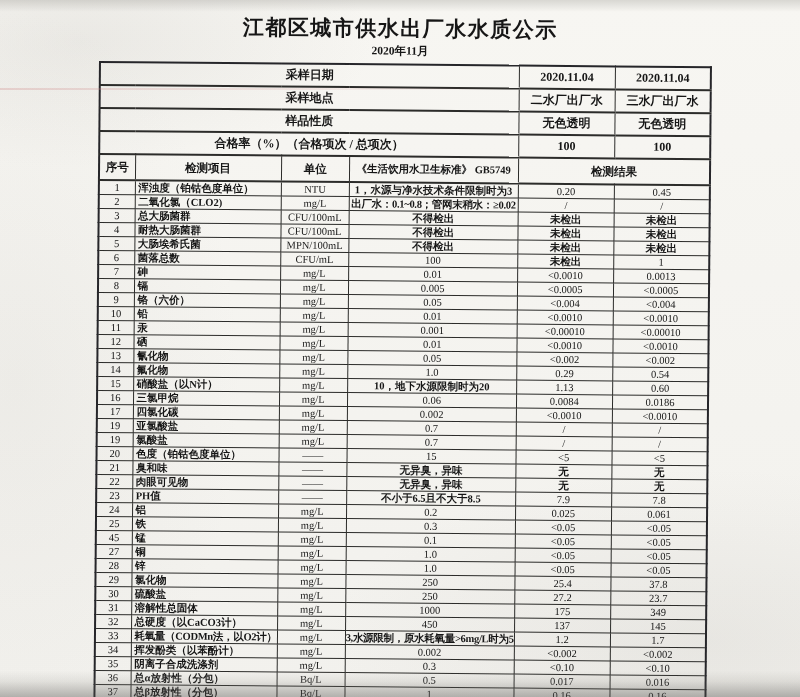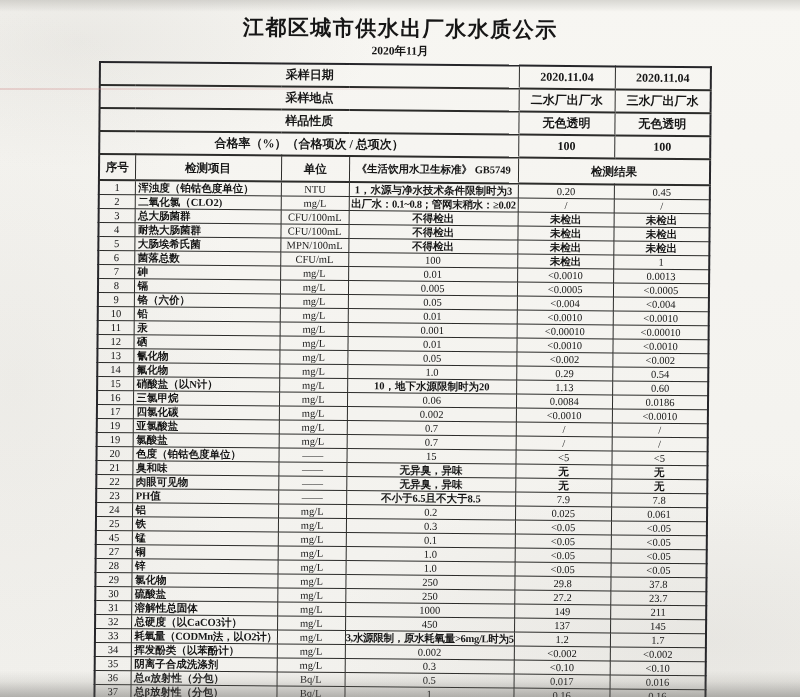--- a/index.html
+++ b/index.html
@@ -306,38 +306,38 @@
           <td>mg/L</td>
           <td>1.0</td>
           <td>&lt;0.05</td>
           <td>&lt;0.05</td>
         </tr>
         <tr class="data">
           <td>29</td>
           <td class="item zh">氯化物</td>
           <td>mg/L</td>
           <td>250</td>
-          <td>29.8</td>
+          <td>25.4</td>
           <td>37.8</td>
         </tr>
         <tr class="data">
           <td>30</td>
           <td class="item zh">硫酸盐</td>
           <td>mg/L</td>
           <td>250</td>
           <td>27.2</td>
           <td>23.7</td>
         </tr>
         <tr class="data">
           <td>31</td>
           <td class="item zh">溶解性总固体</td>
           <td>mg/L</td>
           <td>1000</td>
-          <td>149</td>
-          <td>211</td>
+          <td>175</td>
+          <td>349</td>
         </tr>
         <tr class="data">
           <td>32</td>
           <td class="item zh">总硬度（以CaCO3计）</td>
           <td>mg/L</td>
           <td>450</td>
           <td>137</td>
           <td>145</td>
         </tr>
         <tr class="data">

